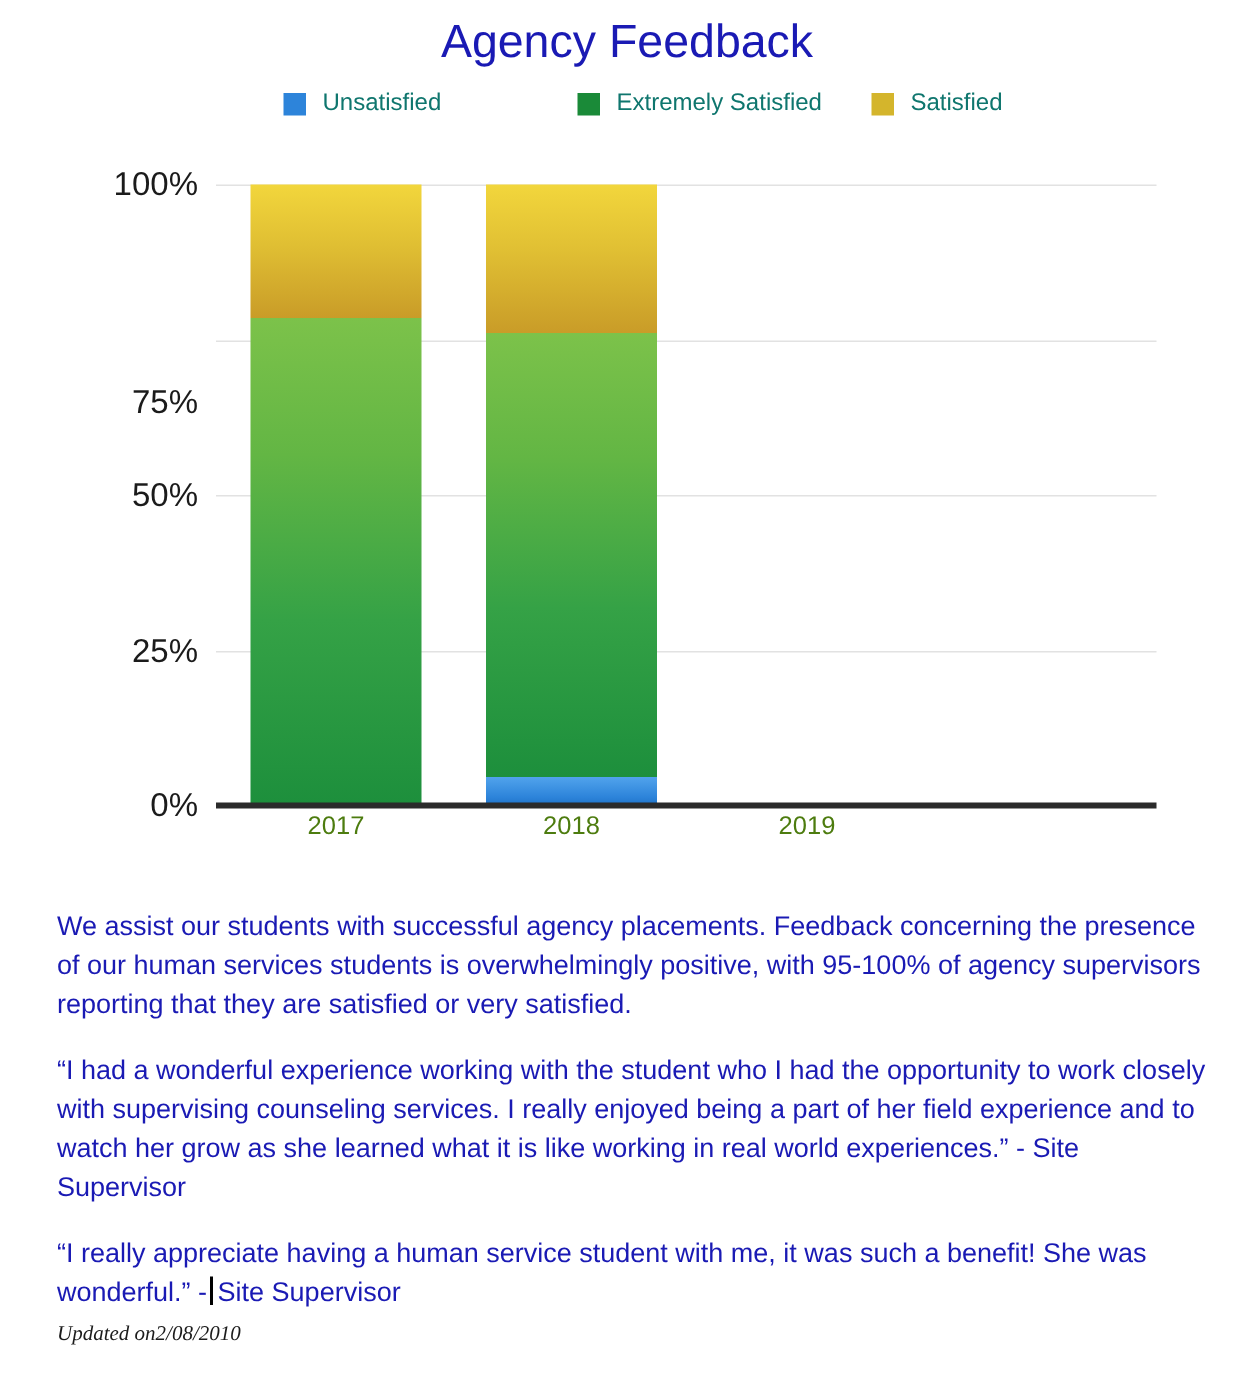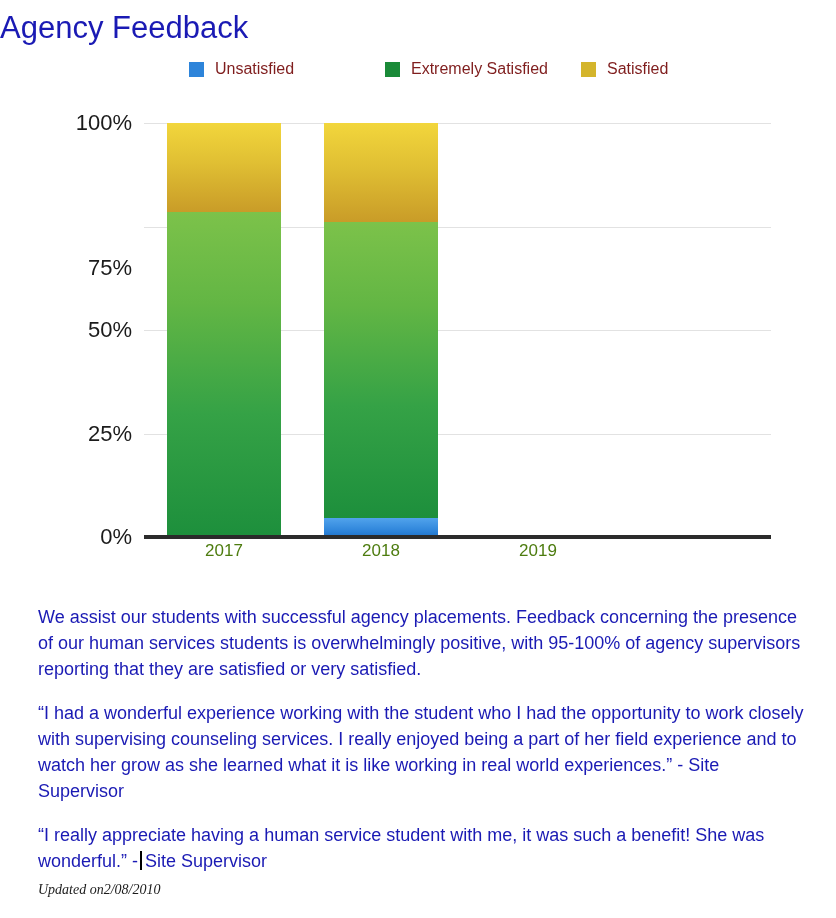--- a/index.html
+++ b/index.html
@@ -14,20 +14,21 @@
     font-family: "Liberation Sans", sans-serif;
     overflow: hidden;
   }
 
   
   .chart-title {
     position: absolute;
     left: 0;
     top: 10px;
     width: 836px;
+    text-align: center;
     font-size: 31px;
     color: #1a1ab4;
     font-family: "Liberation Sans", sans-serif;
     letter-spacing: 0px;
   }
 
   
   .legend {
     position: absolute;
     top: 58px;
@@ -46,21 +47,21 @@
   .legend-item.li1 { left: 357px; padding-left: 28px; }
   .legend-item.li2 { left: 581px; }
   .legend-swatch {
     width: 15px;
     height: 15px;
     display: inline-block;
     margin-right: 11px;
   }
   .legend-label {
     font-size: 16px;
-    color: #7f1d1d;
+    color: #0f766e;
     white-space: nowrap;
     line-height: 22px;
   }
 
   
   .plot {
     position: absolute;
     left: 144px;
     top: 123px;
     width: 627px;

